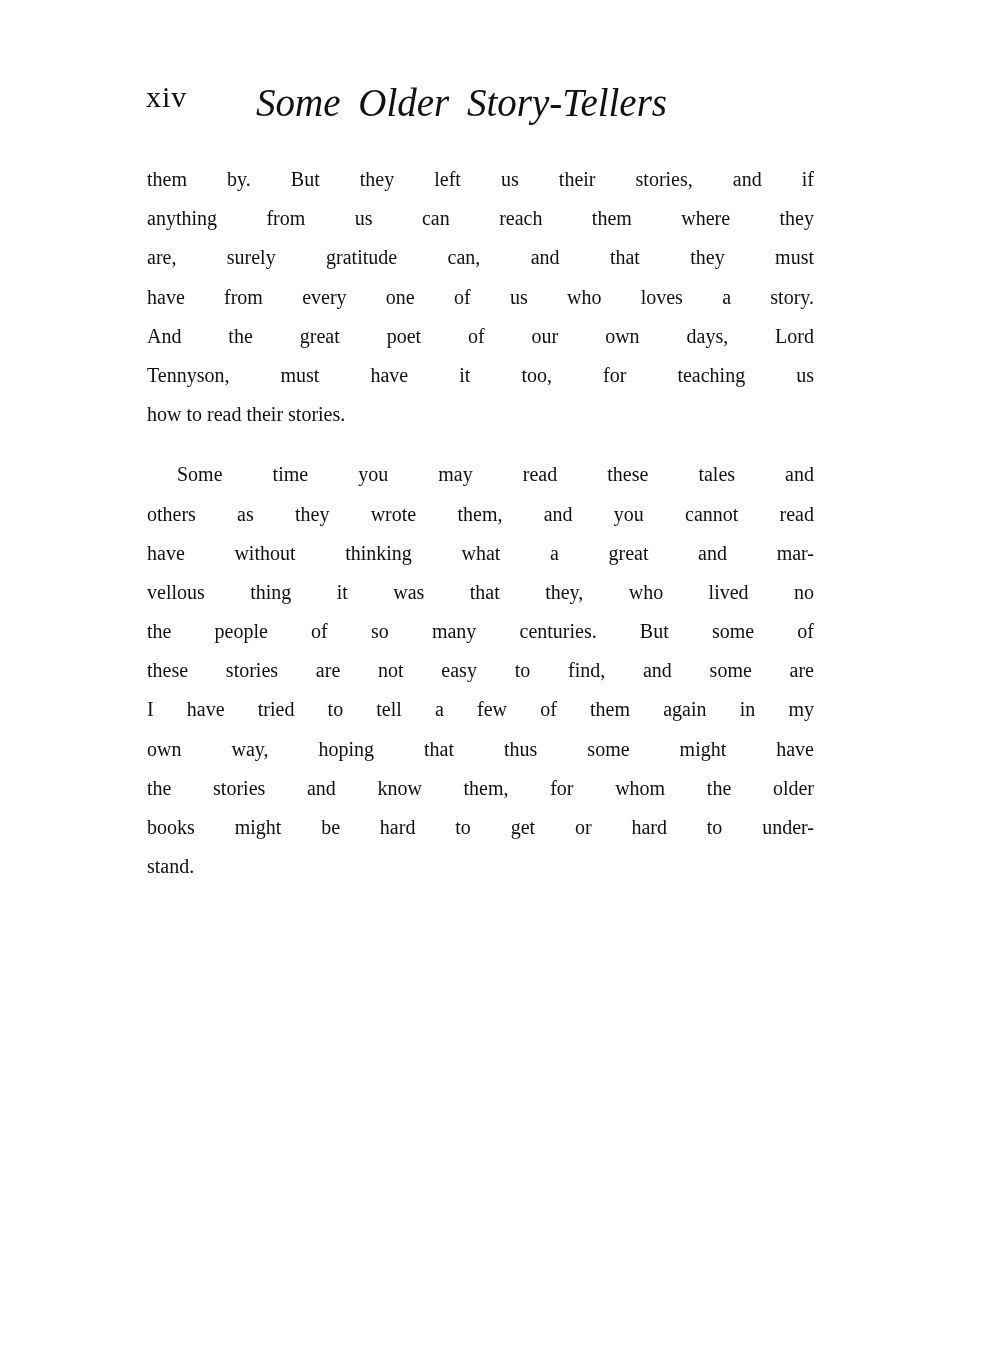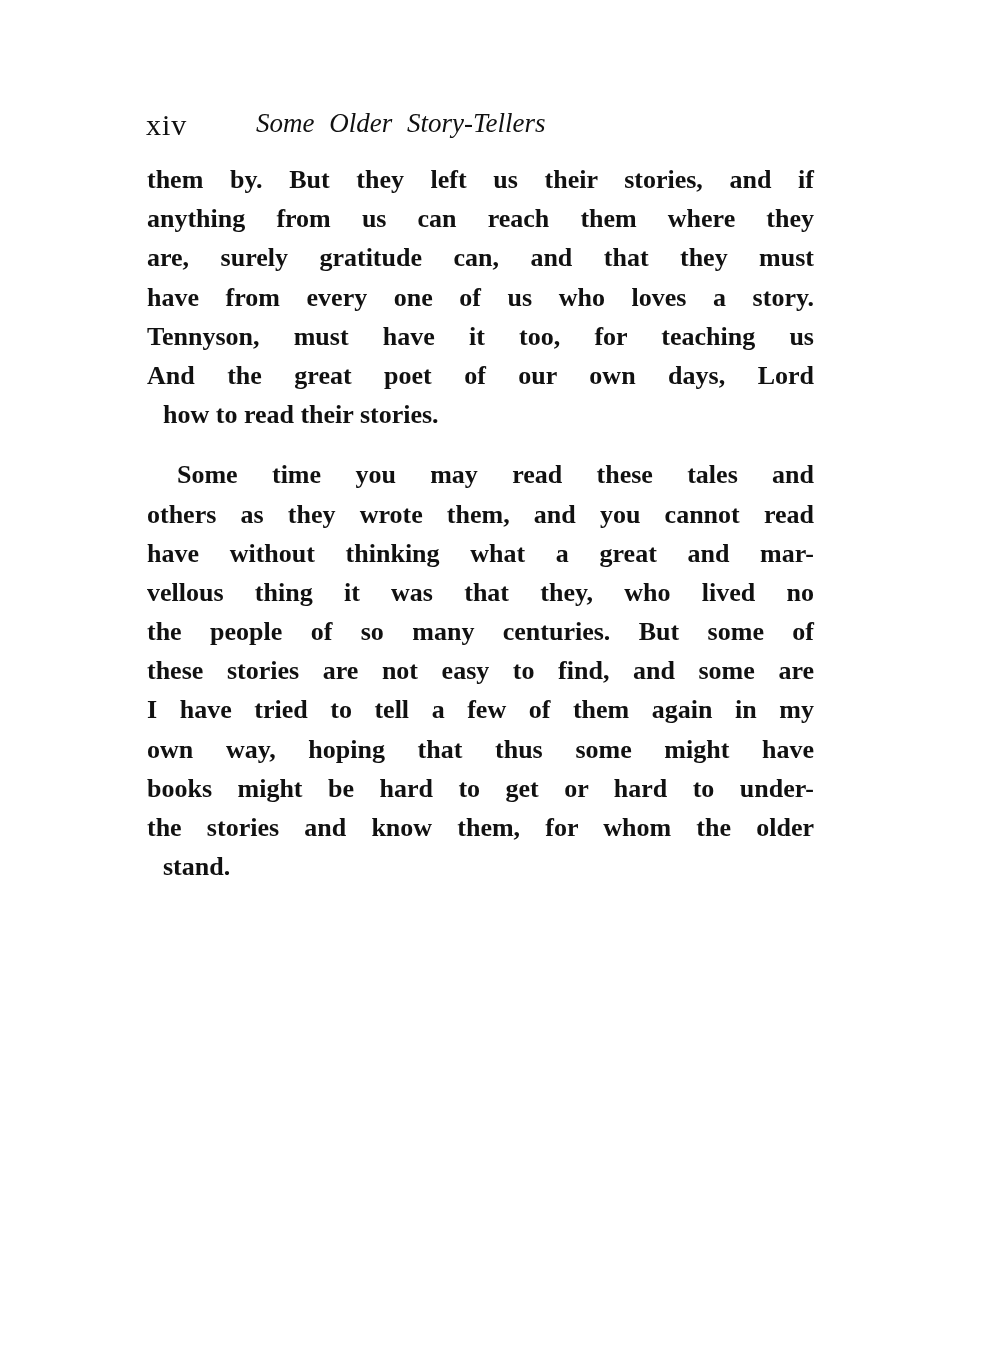--- a/index.html
+++ b/index.html
@@ -1,50 +1,50 @@
 <!DOCTYPE html>
 <html><head>
 <meta charset="utf-8">
 <style>
   html, body { margin: 0; padding: 0; background: #ffffff; }
   body { width: 1000px; height: 1366px; position: relative; overflow: hidden;
          font-family: "Liberation Serif", "DejaVu Serif", serif; color: #111; }
-  .header { position: absolute; top: 108px; left: 146px; width: 700px; height: 40px; }
+  .header { position: absolute; top: 80px; left: 146px; width: 700px; height: 40px; }
   .folio { position: absolute; left: 0; top: 0; font-size: 30px; letter-spacing: 1px; }
-  .running-title { position: absolute; left: 110px; top: 0; font-size: 27px; font-style: italic; word-spacing: 8px; }
+  .running-title { position: absolute; left: 110px; top: 0; font-size: 39px; font-style: italic; word-spacing: 8px; }
   .text { position: absolute; top: 160px; left: 147px; width: 667px; }
-  .line { display: block; font-size: 26px; line-height: 39.2px; height: 39.2px;
-          white-space: nowrap; text-align: justify; text-align-last: justify; font-weight: bold; }
-  .line.last { text-align-last: left; margin-left: 16px; }
+  .line { display: block; font-size: 20px; line-height: 39.2px; height: 39.2px;
+          white-space: nowrap; text-align: justify; text-align-last: justify; font-weight: normal; }
+  .line.last { text-align-last: left; }
   .line.indent { padding-left: 30px; margin-top: 21px; }
 </style>
 </head>
 <body>
 
 <div class="header">
   <span class="folio">xiv</span>
   <span class="running-title">Some Older Story-Tellers</span>
 </div>
 
 <div class="text">
   <div>
     <span class="line">them by.   But they left us their stories, and if</span>
     <span class="line">anything from us can reach them where they</span>
     <span class="line">are, surely gratitude can, and that they must</span>
     <span class="line">have from every one of us who loves a story.</span>
+    <span class="line">And the great poet of our own days, Lord</span>
     <span class="line">Tennyson, must have it too, for teaching us</span>
-    <span class="line">And the great poet of our own days, Lord</span>
     <span class="line last">how to read their stories.</span>
   </div>
   <div>
     <span class="line indent">Some time you may read these tales and</span>
     <span class="line">others as they wrote them, and you cannot read</span>
     <span class="line">have without thinking what a great and mar-</span>
     <span class="line">vellous thing it was that they, who lived no</span>
     <span class="line">the people of so many centuries.   But some of</span>
     <span class="line">these stories are not easy to find, and some are</span>
     <span class="line">I have tried to tell a few of them again in my</span>
     <span class="line">own way, hoping that thus some might have</span>
+    <span class="line">the stories and know them, for whom the older</span>
     <span class="line">books might be hard to get or hard to under-</span>
-    <span class="line">the stories and know them, for whom the older</span>
     <span class="line last">stand.</span>
   </div>
 </div>
 
 </body></html>

